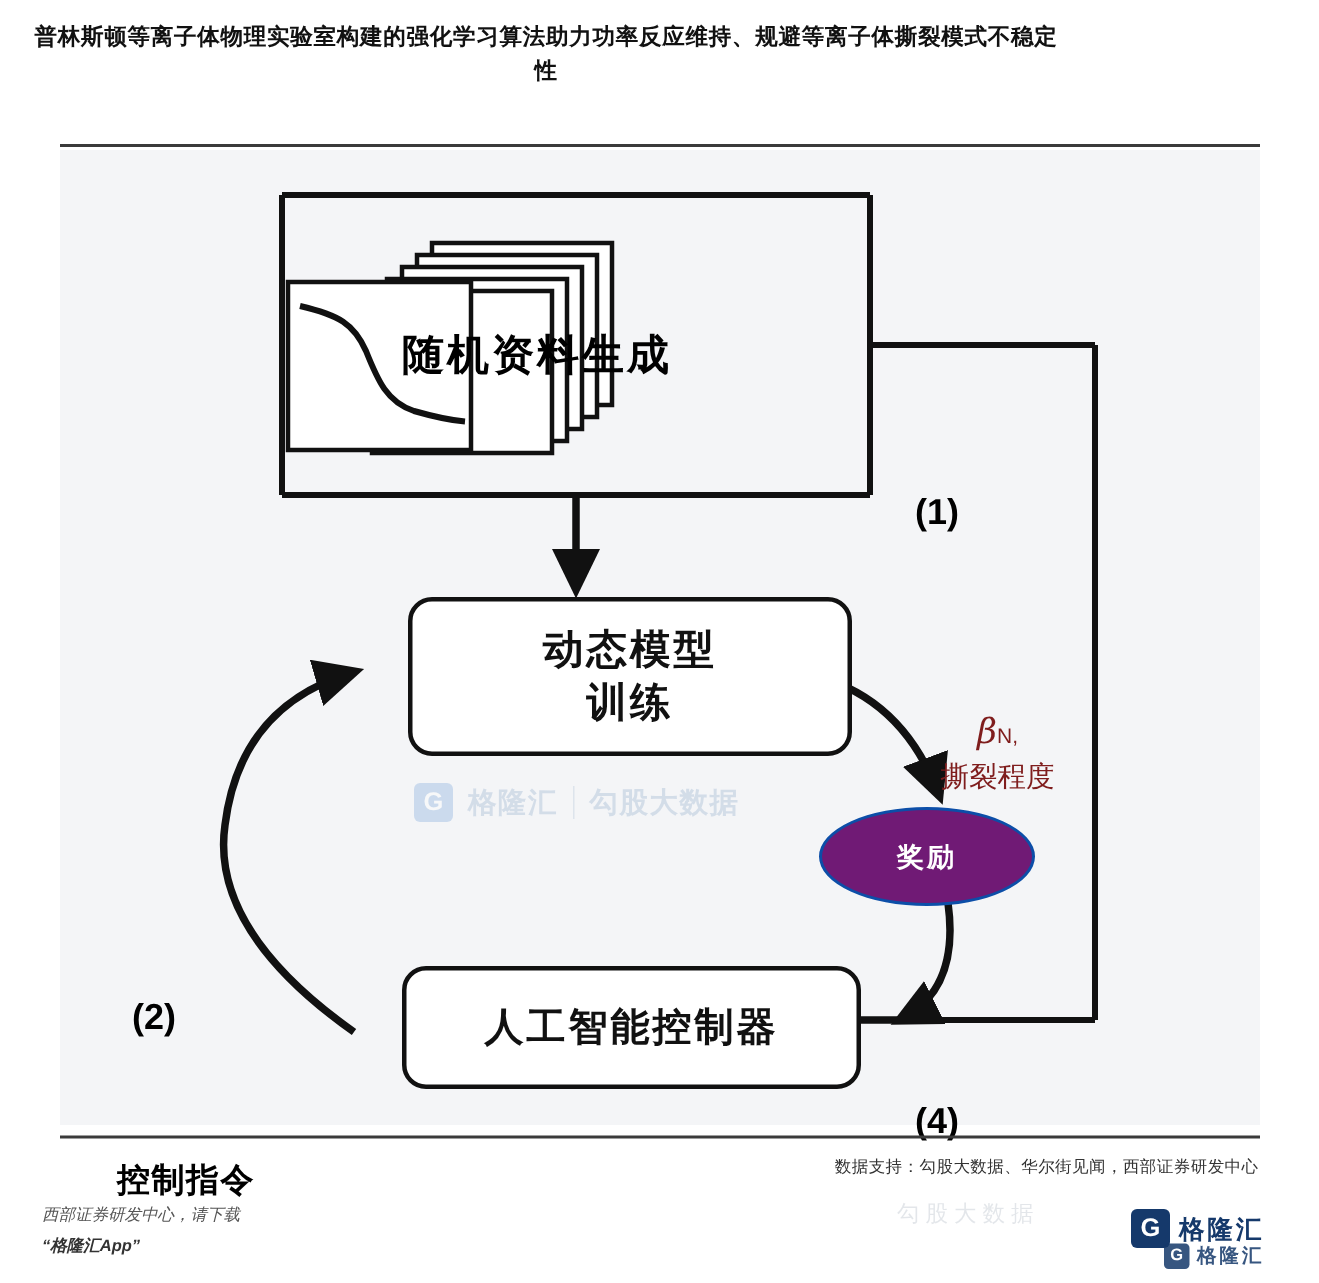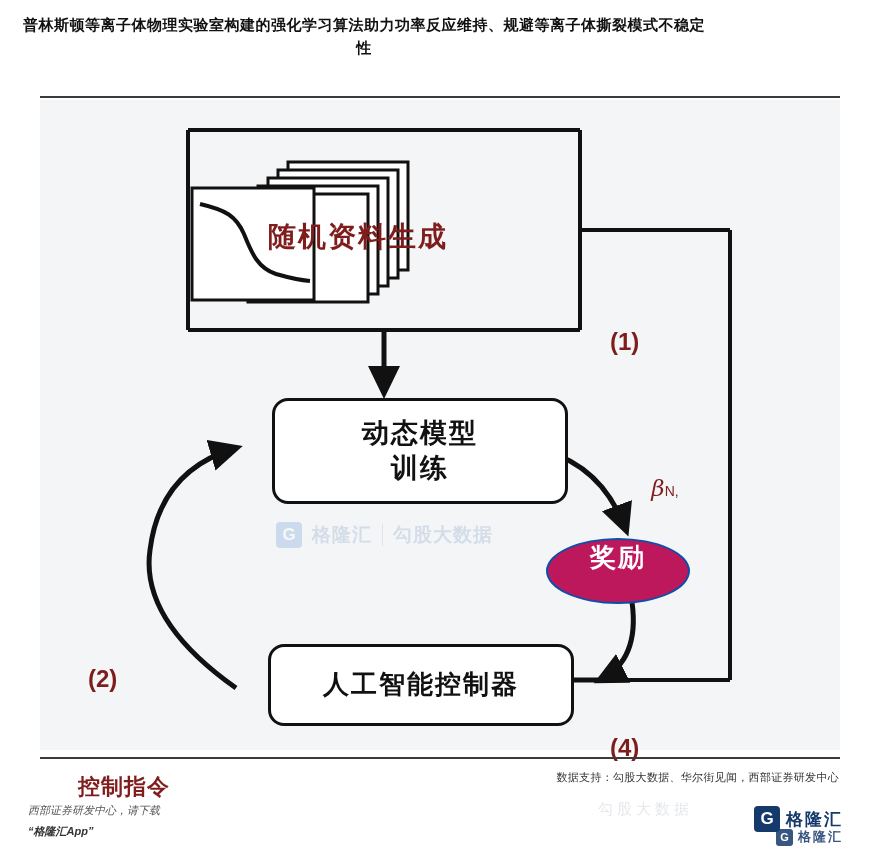--- a/index.html
+++ b/index.html
@@ -34,21 +34,21 @@
   .rule.bottom{top:757px;}
 
   
   .diagram{
     position:absolute;left:40px;top:100px;width:800px;height:650px;
     background:#f4f5f7;
   }
   .diagram svg{position:absolute;left:0;top:0;}
 
   
-  .lbl{position:absolute;font-weight:700;color:#7f1d1d;}
+  .lbl{position:absolute;font-weight:700;color:#000000;}
   .lbl-gen{left:228px;top:118px;font-size:28px;letter-spacing:2px;}
   .lbl-step1{left:570px;top:228px;font-size:24px;}
   .lbl-step2a{left:348px;top:340px;font-size:24px;}
   .lbl-step2b{left:48px;top:565px;font-size:24px;}
   .lbl-step3{left:570px;top:472px;font-size:24px;}
   .lbl-step4{left:570px;top:634px;font-size:24px;}
   .lbl-ctrlcmd{left:38px;top:672px;font-size:22px;letter-spacing:1px;}
   .lbl-rl{left:205px;top:550px;font-size:27px;letter-spacing:2px;}
 
   .beta{
@@ -62,23 +62,23 @@
   .box{
     position:absolute;background:#fff;border:3px solid #111;border-radius:16px;
     display:flex;align-items:center;justify-content:center;text-align:center;
     font-weight:700;color:#111;line-height:1.28;margin-left:32px;
   }
   .box-dyn{left:200px;top:298px;width:290px;height:100px;font-size:27px;letter-spacing:2px;}
   .box-ctrl{left:196px;top:544px;width:300px;height:76px;font-size:26px;letter-spacing:2px;}
 
   .reward{
     position:absolute;left:506px;top:438px;width:140px;height:62px;
-    background:#be185d;border-radius:50%/50%;
-    display:flex;justify-content:center;
-    color:#fff;font-size:26px;font-weight:700;letter-spacing:2px;
+    background:#701a75;border-radius:50%/50%;
+    display:flex;align-items:center;justify-content:center;
+    color:#fff;font-size:18px;font-weight:700;letter-spacing:2px;
     border:2px solid #0c4ea8;
   }
 
   
   .wm{
     position:absolute;left:236px;top:418px;width:340px;height:34px;
     display:flex;align-items:center;gap:10px;opacity:.30;
   }
   .wm .mark{
     width:26px;height:26px;background:#6f9fd8;border-radius:4px;color:#fff;
@@ -170,20 +170,21 @@
 
     <div class="lbl lbl-gen">随机资料生成</div>
     <div class="lbl lbl-step1">(1)</div>
     <div class="lbl lbl-step2a">(2)</div>
     <div class="lbl lbl-step2b">(2)</div>
     <div class="lbl lbl-step3">(3)</div>
     <div class="lbl lbl-step4">(4)</div>
 
     <div class="beta">
       <span class="sym">β</span><span class="sub">N,</span>
+      <div>撕裂程度</div>
     </div>
 
     <div class="box box-dyn">
       <div>
         <div>动态模型</div>
         <div>训练</div>
       </div>
     </div>
 
     <div class="reward">

